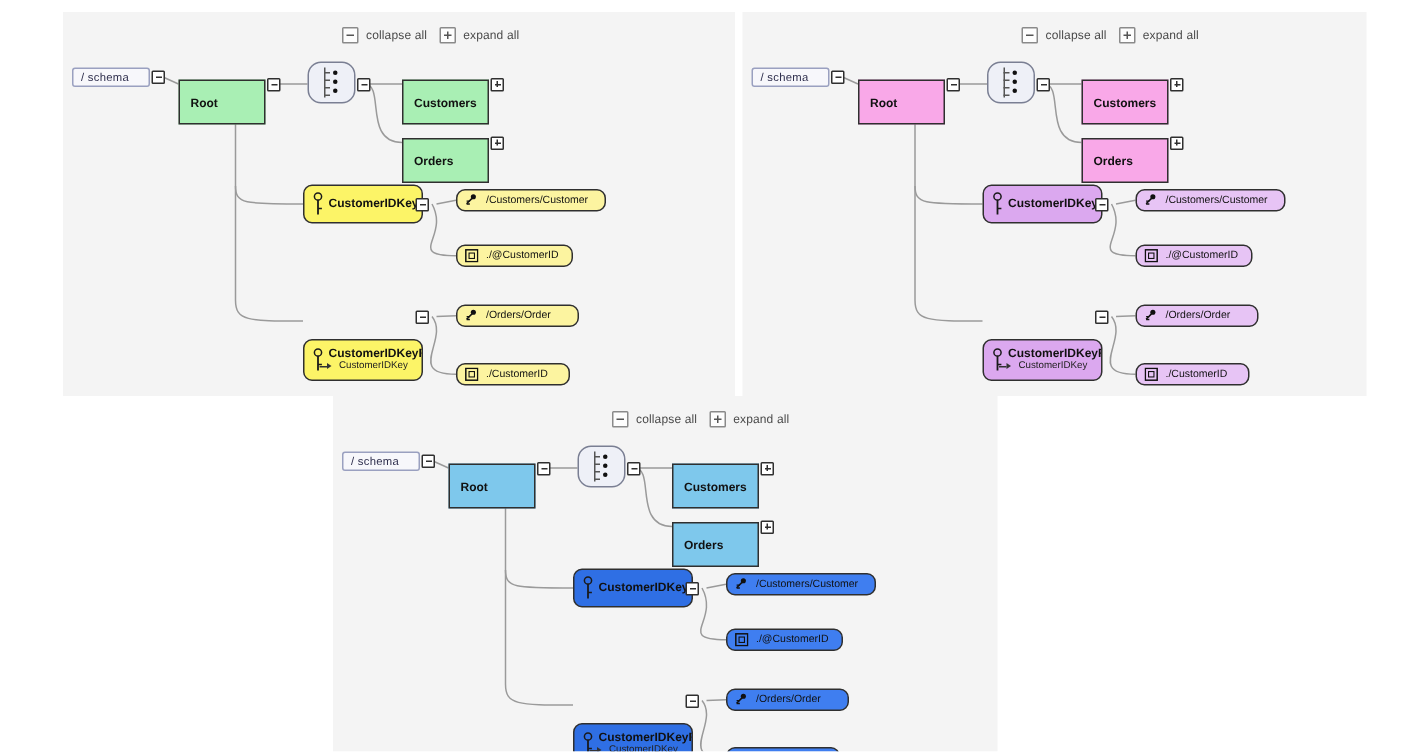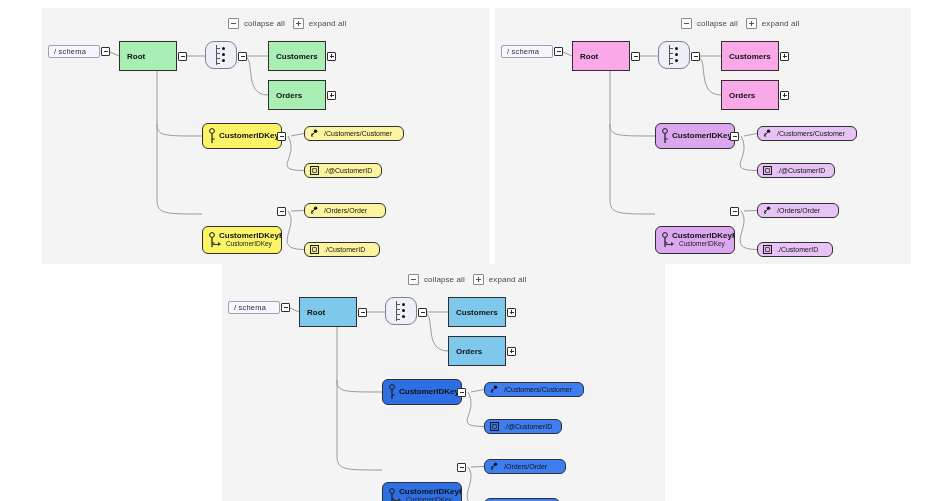--- a/index.html
+++ b/index.html
@@ -63,20 +63,21 @@
     letter-spacing: .2px;
   }
 
   .box-node {
     border: 1px solid #333;
     display: flex; align-items: center;
     padding-left: 7px;
     font-size: 8px;
     color: #111;
     font-weight: 600;
+    margin-top: 12px;
   }
   .box-node.root { font-weight: 600; }
 
   
   .seq-node {
     border: 1px solid #7a7f93;
     background: #eef0f7;
     border-radius: 9px;
     display: flex; align-items: center; justify-content: center;
   }

